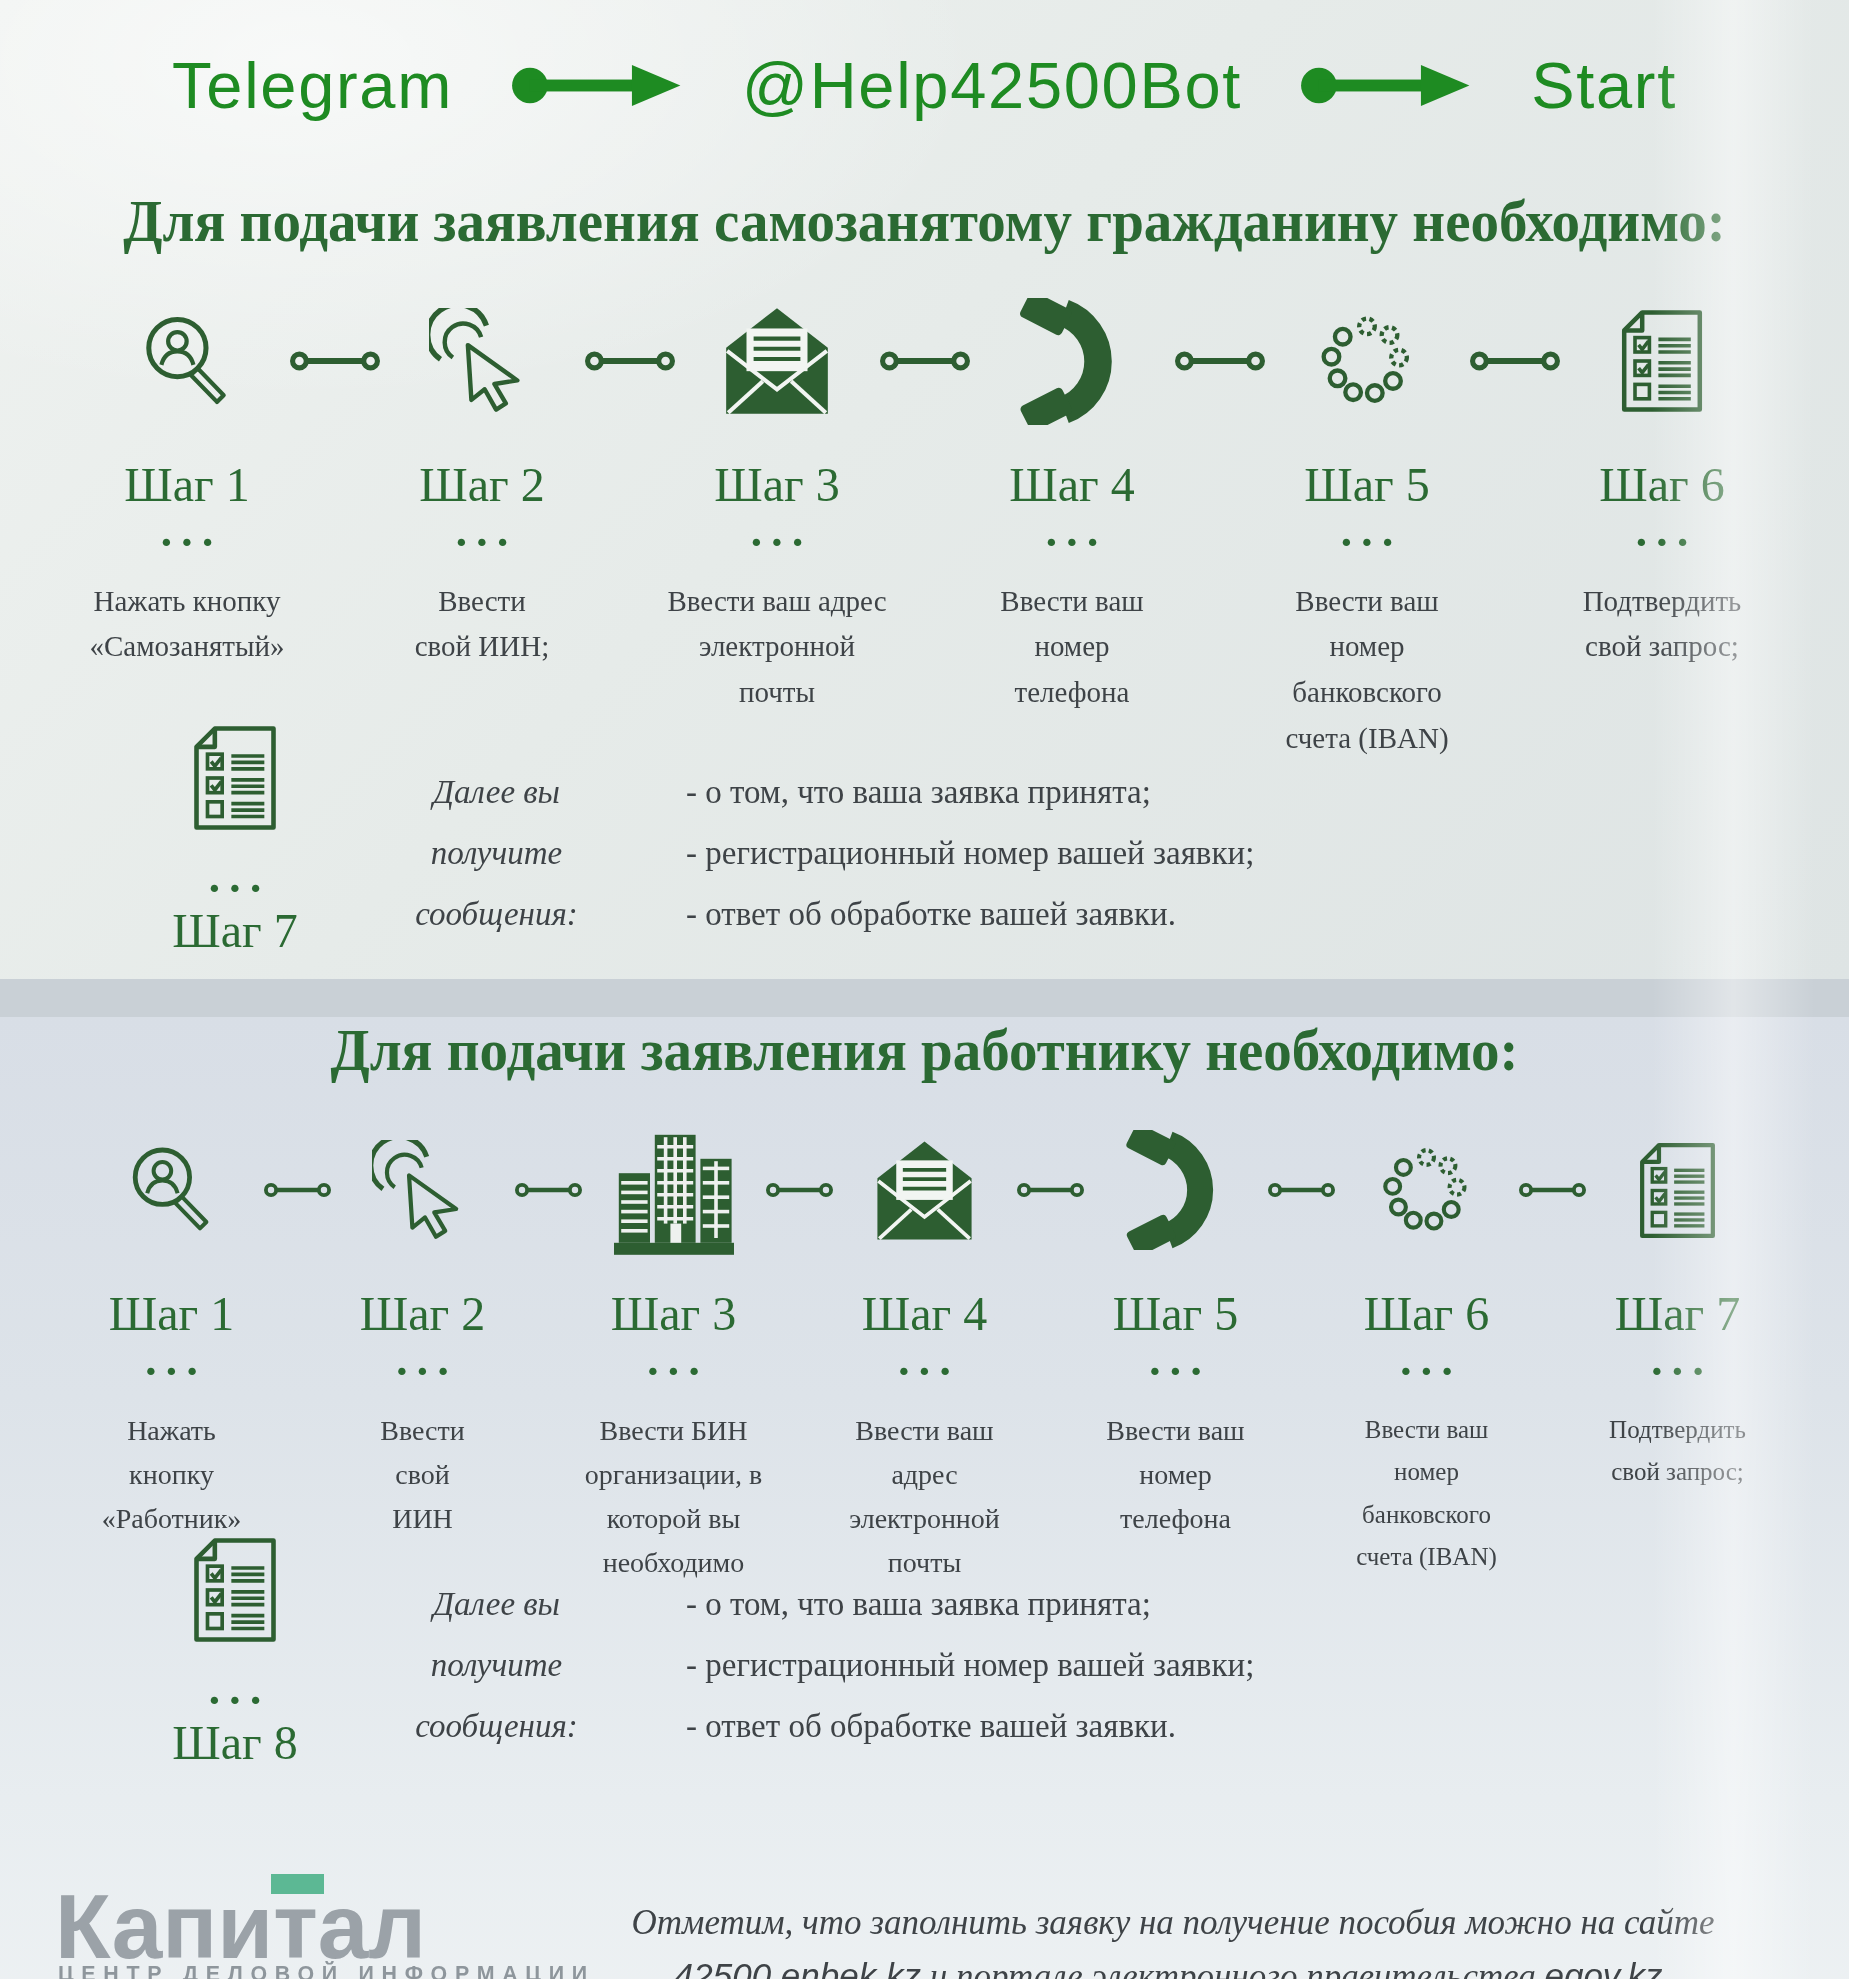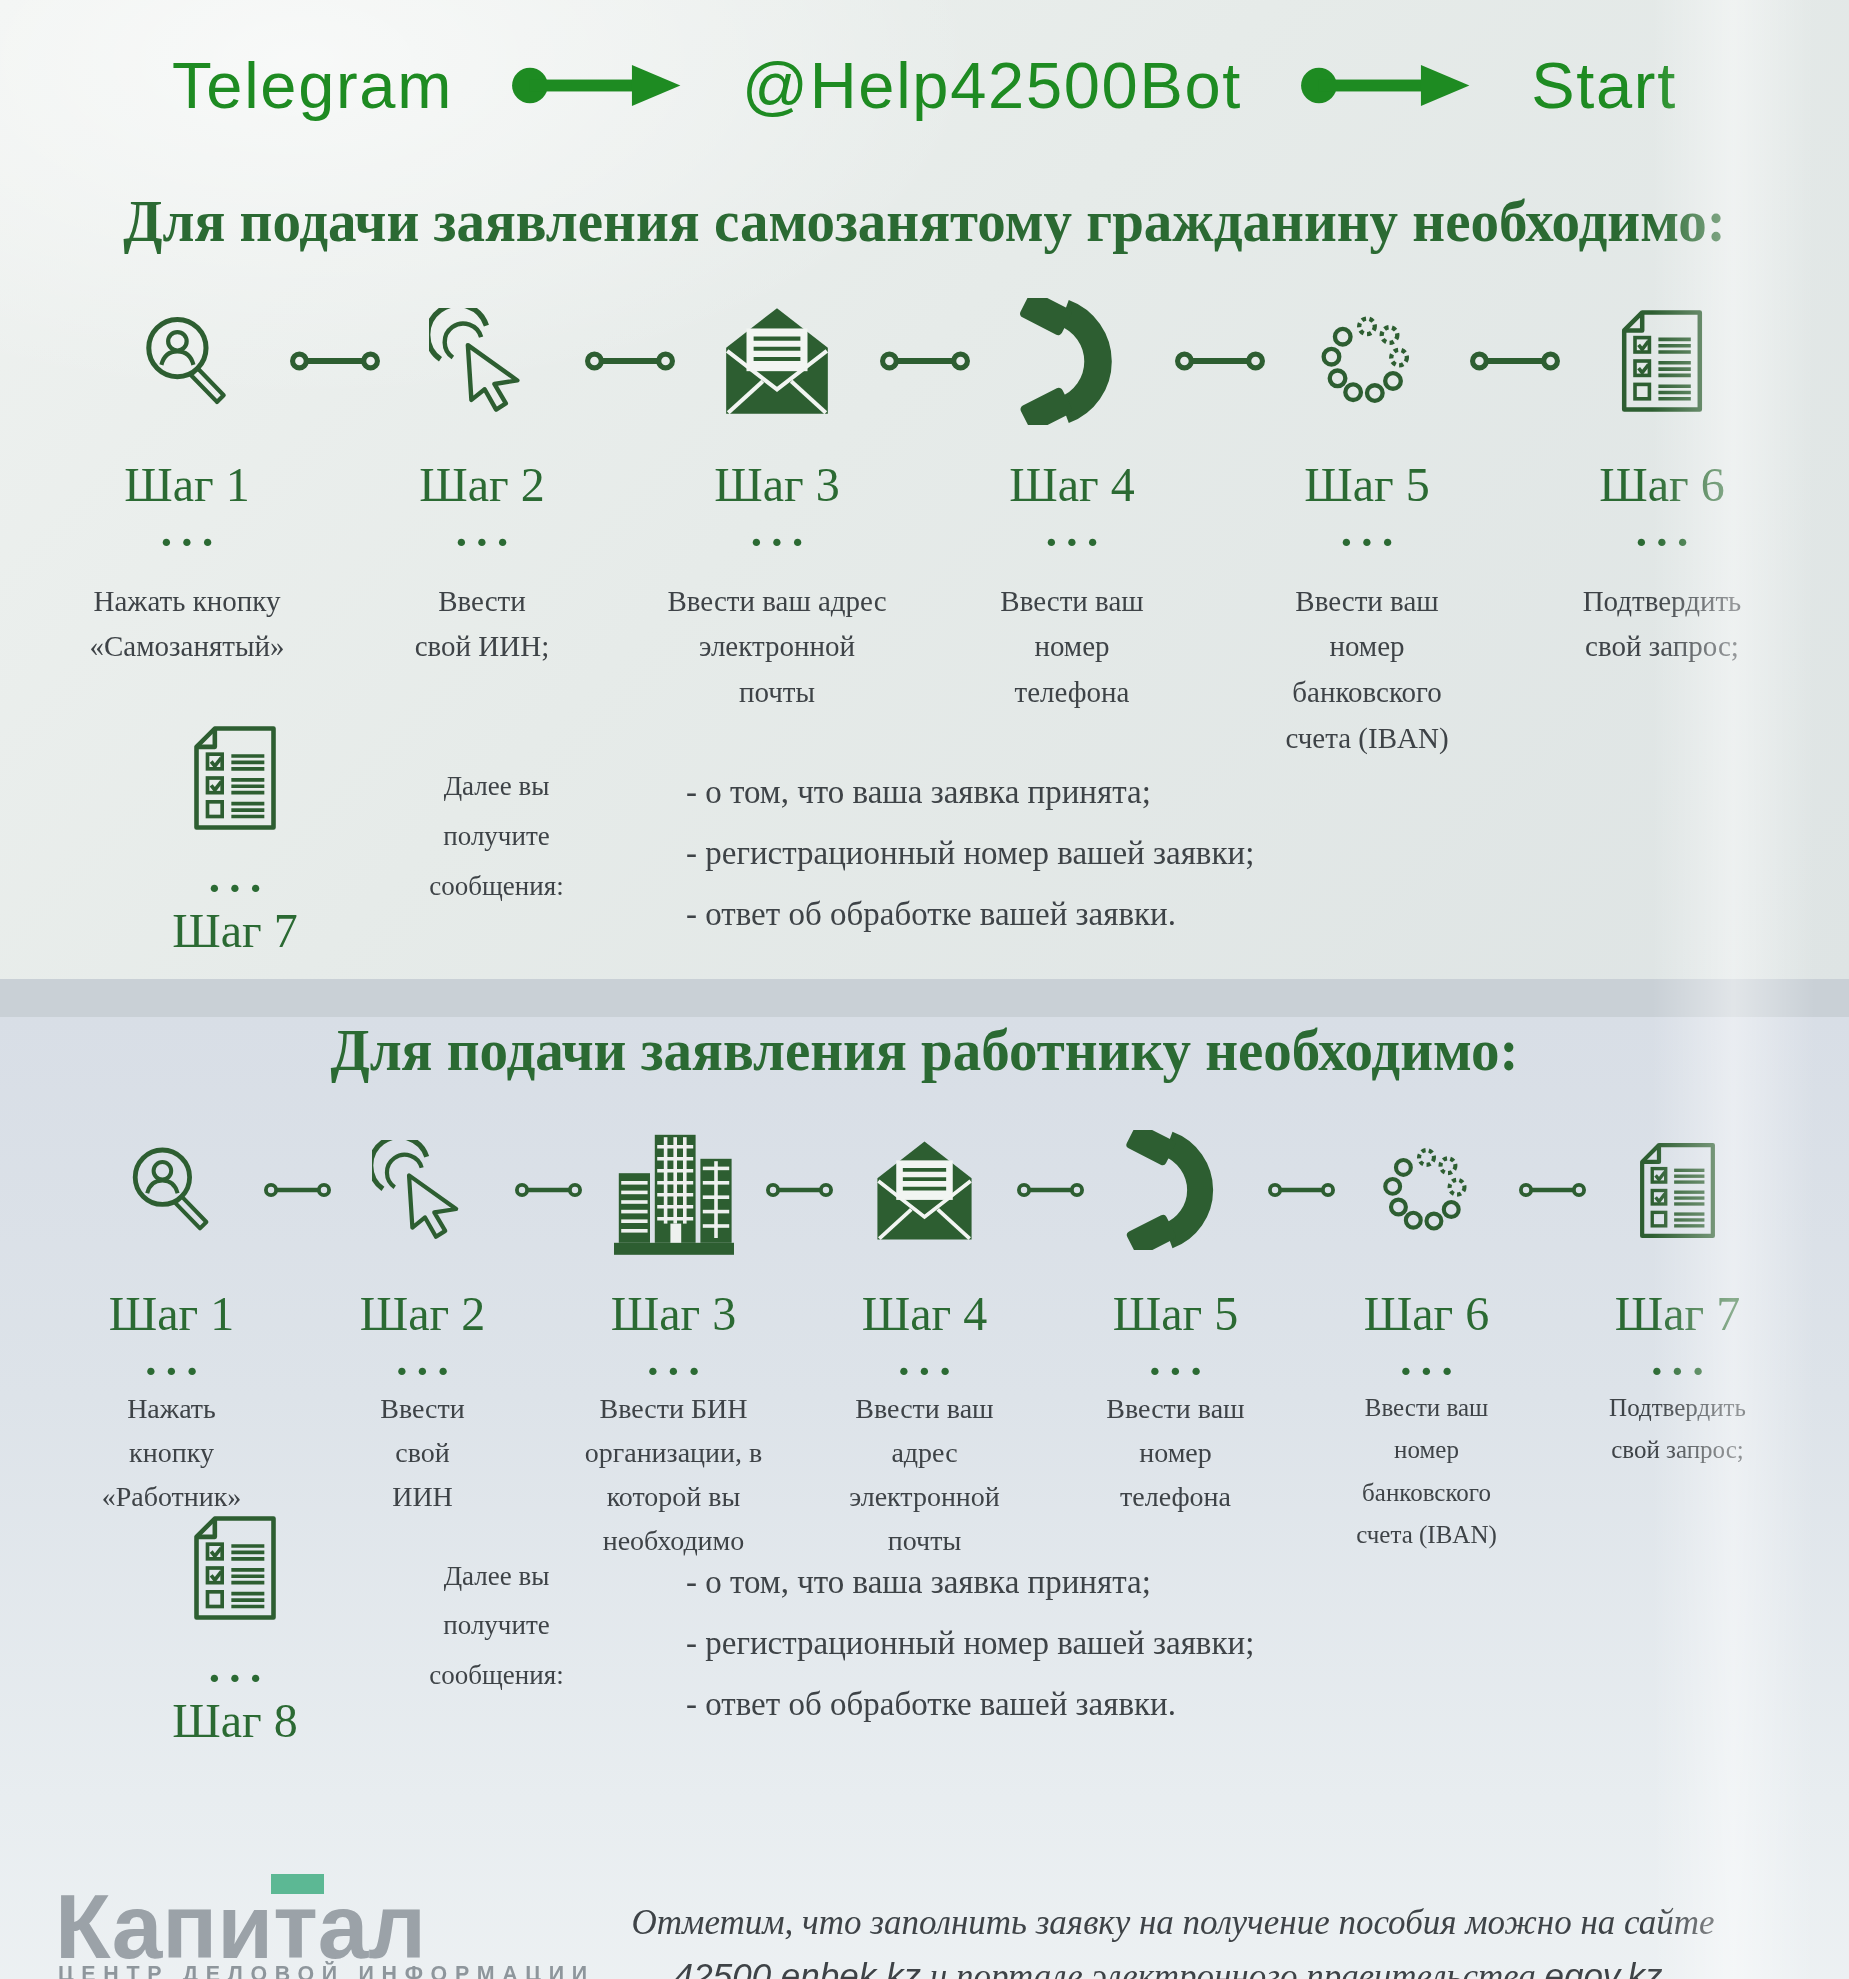--- a/index.html
+++ b/index.html
@@ -26,30 +26,30 @@
   .steps{display:flex;justify-content:center;align-items:flex-start;margin-top:31px;}
   .step{display:flex;flex-direction:column;align-items:center;width:205px;}
   .steps.s2row .step{width:184px;}
   .icon-box{height:154px;display:flex;align-items:center;justify-content:center;color:#2d5e31;}
   .conn{margin-top:58px;color:#2d5e31;flex:none;display:block;}
   .step-label{margin-top:19px;font-size:48px;color:#2b6a33;}
   .step-dots{margin-top:-3.4px;font-size:45px;font-weight:700;letter-spacing:9.4px;color:#2b6a33;
              padding-left:9.4px;line-height:1;}
   .step-desc{margin:25px -39px 0;width:283px;font-size:29px;line-height:1.58;text-align:center;
              white-space:pre-line;color:#3e4347;}
-  .steps.s2row .step-desc{width:257px;margin:4px -39px 0;font-size:28px;}
+  .steps.s2row .step-desc{width:257px;margin:26px -39px 0;font-size:28px;}
   .steps.s2row .step.small .step-desc{font-size:25px;line-height:1.7;}
   
   .final-row{display:flex;align-items:flex-start;margin:-39px 0 0 128px;position:relative;}
   .sec2 .final-row{margin-top:-51px;}
   .final-icon-col{width:214px;display:flex;flex-direction:column;align-items:center;color:#2d5e31;}
   .final-icon-col .step-dots{margin-top:22px;}
   .final-icon-col .step-label{margin-top:3.4px;}
-  .final-lead{width:265px;margin-left:22px;padding-top:39px;font-size:27px;line-height:1.85;
-              text-align:center;white-space:pre-line;color:#3e4347;}
+  .final-lead{width:265px;margin-left:22px;padding-top:39px;font-size:33px;line-height:1.85;
+              text-align:center;white-space:pre-line;color:#3e4347;font-style:italic;}
   .final-msgs{margin-left:57px;padding-top:39px;font-size:33px;line-height:1.85;
               white-space:pre-line;color:#3e4347;}
   
   .footer-note{position:absolute;left:531px;top:880px;width:1284px;text-align:center;
                font-style:italic;font-size:35px;line-height:1.5;color:#3e4347;}
   .site{font-family:"Liberation Sans",sans-serif;}
   .logo{position:absolute;left:55px;top:864px;font-family:"Liberation Sans",sans-serif;
         font-weight:700;font-size:91px;color:#9ba2a8;line-height:1;}
   .logo-t{position:relative;display:inline-block;}
   .logo-t::before{content:"";position:absolute;left:-1.7px;top:-6.8px;width:53px;height:19.7px;background:#5cb894;}

